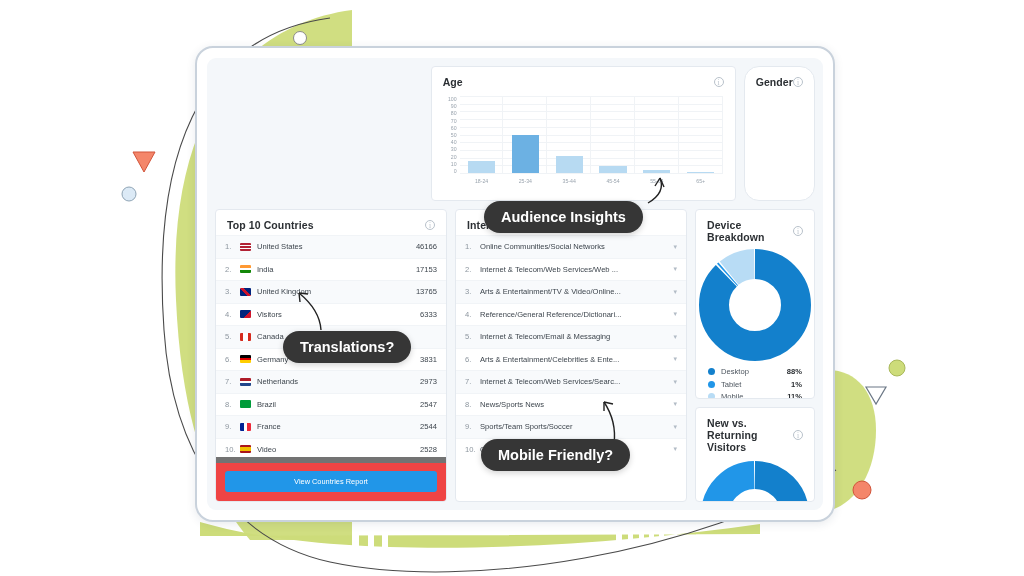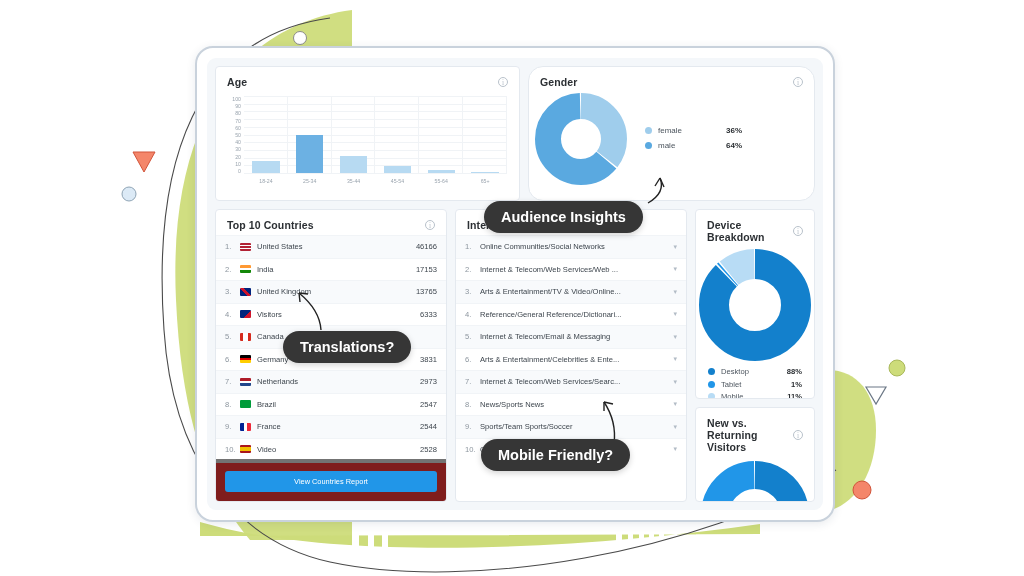--- a/index.html
+++ b/index.html
@@ -24,20 +24,21 @@
     box-shadow: 0 2px 10px rgba(30,50,80,.10);
     padding: 10px;
   }
   .screen {
     width: 100%; height: 100%;
     background: #f4f7fa;
     border-radius: 9px;
     padding: 8px;
     display: flex; flex-direction: column; gap: 8px;
     overflow: hidden;
+    align-items: flex-end;
   }
   .row { display: flex; gap: 8px; }
   .row-top { height: 135px; }
   .row-bottom { flex: 1; min-height: 0; }
 
   .card {
     background: #ffffff;
     border: 1px solid #e4e9ef;
     border-radius: 4px;
     position: relative;
@@ -111,21 +112,21 @@
   .list-row.alt { background: #f8fafc; }
   .rank { width: 15px; color: #8c959e; flex: none; }
   .flag {
     width: 11px; height: 8px; flex: none; margin-right: 6px;
     border-radius: 1px; overflow: hidden; display: block;
   }
   .cname { flex: 1; }
   .cval { color: #3d454d; }
   .iname { flex: 1; white-space: nowrap; overflow: hidden; text-overflow: ellipsis; padding-right: 6px; }
   .chev { color: #b2bcc6; font-size: 7px; flex: none; }
-  .card-foot { padding: 8px 9px 9px 9px; background: #7f1d1d; border-top: 4px solid #737373; }
+  .card-foot { padding: 8px 9px 9px 9px; background: #ef4444; border-top: 6px solid #737373; }
   .btn {
     display: block; width: 100%; text-align: center;
     background: #2196e8; color: #fff; font-size: 7.4px;
     padding: 6px 0; border-radius: 3px; border: none;
     cursor: pointer; font-family: inherit;
   }
 
   
   .right-col { flex: 1; display: flex; flex-direction: column; gap: 8px; }
   .device-card { height: 190px; }
@@ -261,42 +262,20 @@
               <span>65+</span>
             </div>
         </div>
       </div>
 
       <div class="card gender-card">
         <div class="card-head">
           <span class="card-title">Gender</span>
           <span class="info-icon">i</span>
         </div>
-        <div class="gender-body">
-          <div class="donut-wrap">
-            <svg width="92" height="92" viewBox="0 0 92 92">
-              <g id="gender-donut">
-                  <circle cx="46" cy="46" r="33" fill="none" stroke="#9fcdec" stroke-width="26" stroke-dasharray="73.44424144929349 133.90087368763287" stroke-dashoffset="0" transform="rotate(-90 46 46)"></circle>
-                  <circle cx="46" cy="46" r="33" fill="none" stroke="#5aa9e0" stroke-width="26" stroke-dasharray="131.5008736876329 75.84424144929346" stroke-dashoffset="-74.64424144929349" transform="rotate(-90 46 46)"></circle>
-                </g>
-            </svg>
-          </div>
-          <div class="legend">
-              <div class="legend-row">
-                <span class="dot" style="background:#9fcdec"></span>
-                <span class="legend-label">female</span>
-                <span class="legend-val">36%</span>
-              </div>
-              <div class="legend-row">
-                <span class="dot" style="background:#5aa9e0"></span>
-                <span class="legend-label">male</span>
-                <span class="legend-val">64%</span>
-              </div>
-            </div>
-        </div>
       </div>
     </div>
 
     <div class="row row-bottom">
 
       <div class="card countries-card">
         <div class="card-head">
           <span class="card-title">Top 10 Countries</span>
           <span class="info-icon">i</span>
         </div>

